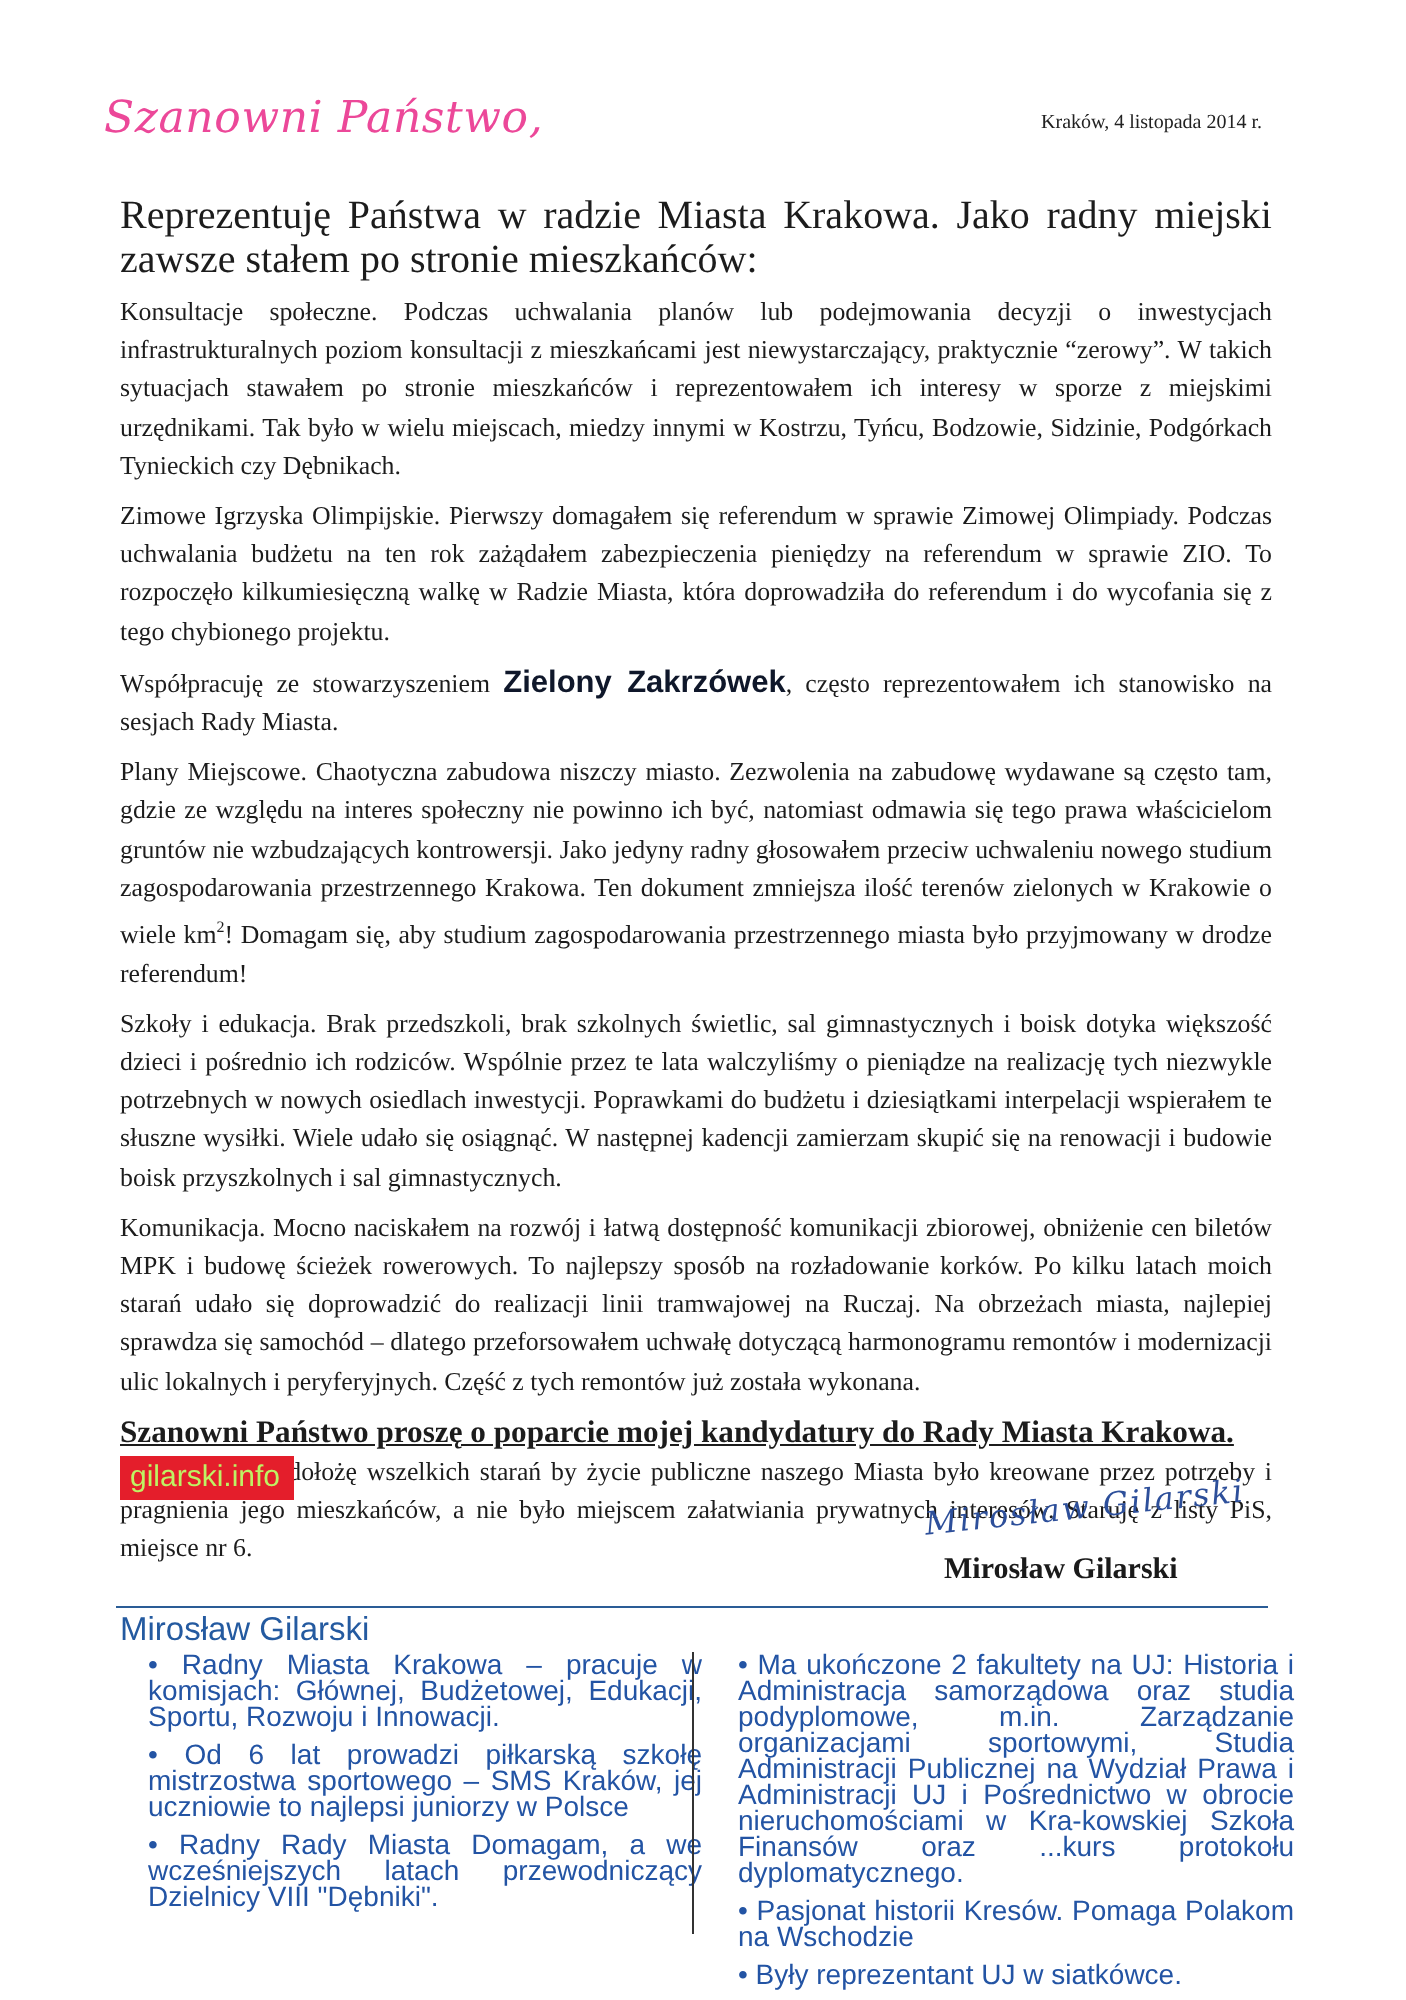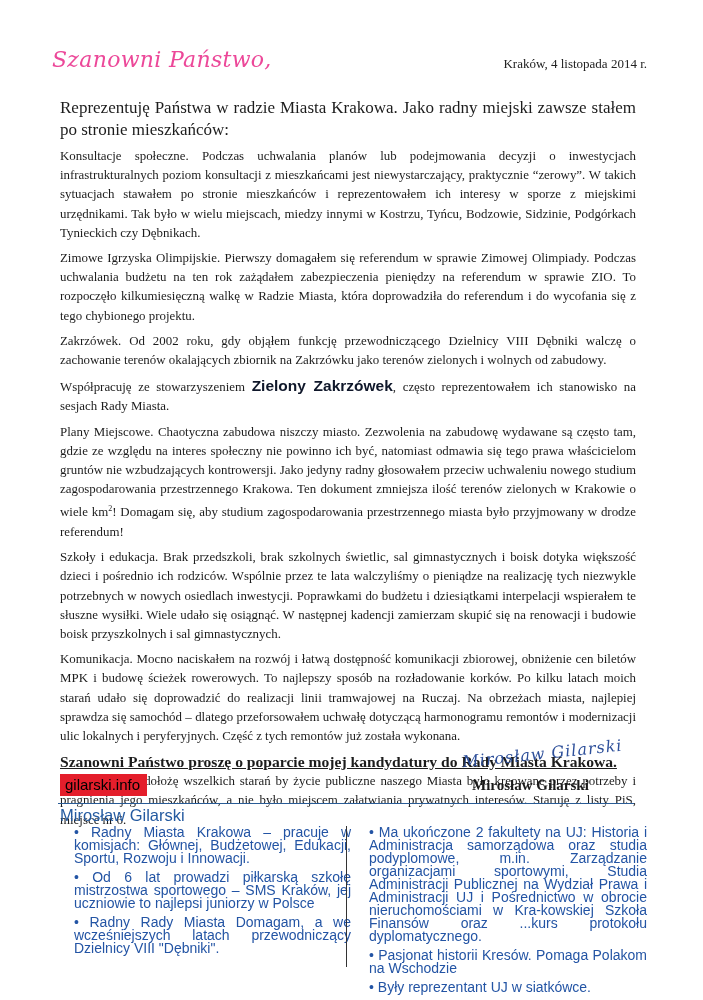--- a/index.html
+++ b/index.html
@@ -1,34 +1,34 @@
 <!DOCTYPE html>
 <html><head>
 <meta charset="utf-8">
 <style>
   html, body { margin: 0; padding: 0; background: #ffffff; }
   body { width: 703px; height: 1000px; position: relative; overflow: hidden; color: #1a1a1a; }
   .page { position: absolute; left: 0; top: 0; width: 703px; height: 1000px; background: #fff; }
 
-  .date { position: absolute; right: 56px; top: 56px; font-family: "Liberation Serif", serif; font-size: 13px; color: #222; }
+  .date { position: absolute; right: 72px; top: 56px; font-family: "Liberation Serif", serif; font-size: 10px; color: #222; }
   .greeting { position: absolute; left: 52px; top: 47px; font-family: "DejaVu Serif", serif; font-style: italic; font-size: 22px; color: #ec4899; letter-spacing: 0.3px; }
 
   .content { position: absolute; left: 60px; top: 97px; width: 576px; font-family: "Liberation Serif", serif; color: #1c1c1c; }
-  .intro { font-size: 17px; line-height: 22px; text-align: justify; margin: 0 0 6px 0; }
+  .intro { font-size: 20px; line-height: 22px; text-align: justify; margin: 0 0 6px 0; }
   .para { font-size: 12.9px; line-height: 19.2px; text-align: justify; margin: 0 0 6px 0; }
   .para b { font-weight: normal; }
   .zielony { font-family: "Liberation Sans", sans-serif; font-weight: bold; color: #0f172a; font-size: 15.5px; }
   sup { font-size: 8px; }
   .appeal-title { font-weight: bold; font-size: 15.6px; line-height: 20px; margin: 4px 0 0 0; text-decoration: underline; }
   .appeal { font-size: 12.9px; line-height: 19.2px; text-align: justify; margin: 0; }
 
   .signature { position: absolute; left: 462px; top: 744px; font-family: "DejaVu Serif", serif; font-style: italic; font-size: 16px; color: #2d4f9a; transform: rotate(-6deg); letter-spacing: 1px; }
   .signer-name { position: absolute; left: 472px; top: 777px; font-family: "Liberation Serif", serif; font-weight: bold; font-size: 15px; color: #1a1a1a; }
 
-  .site-badge { position: absolute; left: 60px; top: 774px; background: #e41e2b; color: #000000; font-family: "Liberation Sans", sans-serif; font-size: 15px; padding: 1px 7px 2px 5px; height: 19px; line-height: 19px; }
+  .site-badge { position: absolute; left: 60px; top: 728px; background: #e41e2b; color: #bef264; font-family: "Liberation Sans", sans-serif; font-size: 15px; padding: 1px 7px 2px 5px; height: 19px; line-height: 19px; }
 
   .divider { position: absolute; left: 58px; top: 803px; width: 576px; height: 1px; background: #2a5c96; }
   .bio-title { position: absolute; left: 60px; top: 806px; font-family: "Liberation Sans", sans-serif; font-size: 16.5px; color: #245aa0; }
 
   .bio { position: absolute; top: 826px; font-family: "Liberation Sans", sans-serif; font-size: 14px; line-height: 13px; color: #2354a4; text-align: justify; margin-left: 14px; }
   .bio-left { left: 60px; width: 277px; }
   .bio-right { left: 355px; width: 278px; }
   .bio-item { margin: 0 0 6px 0; }
   .col-sep { position: absolute; left: 346px; top: 826px; width: 1px; height: 141px; background: #333; }
 </style>
@@ -40,21 +40,20 @@
   <div class="date">Kraków, 4 listopada 2014 r.</div>
   <div class="greeting">Szanowni Państwo,</div>
 
   <div class="content">
     <p class="intro">Reprezentuję Państwa w radzie Miasta Krakowa. Jako radny miejski zawsze stałem po stronie mieszkańców:</p>
 
     <p class="para"><b>Konsultacje społeczne.</b><span> Podczas uchwalania planów lub podejmowania decyzji o inwestycjach infrastrukturalnych poziom konsultacji z mieszkańcami jest niewystarczający, praktycznie “zerowy”. W takich sytuacjach stawałem po stronie mieszkańców i reprezentowałem ich interesy w sporze z miejskimi urzędnikami. Tak było w wielu miejscach, miedzy innymi w Kostrzu, Tyńcu, Bodzowie, Sidzinie, Podgórkach Tynieckich czy Dębnikach.</span></p>
 
     <p class="para"><b>Zimowe Igrzyska Olimpijskie.</b><span> Pierwszy domagałem się referendum w sprawie Zimowej Olimpiady. Podczas uchwalania budżetu na ten rok zażądałem zabezpieczenia pieniędzy na referendum w sprawie ZIO. To rozpoczęło kilkumiesięczną walkę w Radzie Miasta, która doprowadziła do referendum i do wycofania się z tego chybionego projektu.</span></p>
 
-    <p class="para"><b>Zakrzówek.</b><span> Od 2002 roku, gdy objąłem funkcję przewodniczącego Dzielnicy VIII Dębniki walczę o zachowanie terenów okalających zbiornik na Zakrzówku jako terenów zielonych i wolnych od zabudowy.</span></p>
 
     <p class="para"><span>Współpracuję ze stowarzyszeniem </span><span class="zielony">Zielony Zakrzówek</span><span>, często reprezentowałem ich stanowisko na sesjach Rady Miasta.</span></p>
 
     <p class="para"><b>Plany Miejscowe.</b><span>  Chaotyczna zabudowa niszczy miasto. Zezwolenia na zabudowę wydawane są często tam, gdzie ze względu na interes społeczny nie powinno ich być, natomiast odmawia się tego prawa właścicielom gruntów nie wzbudzających kontrowersji. Jako jedyny radny głosowałem przeciw uchwaleniu nowego studium zagospodarowania przestrzennego Krakowa. Ten dokument zmniejsza ilość terenów zielonych w Krakowie o wiele km</span><sup>2</sup><span>! Domagam się, aby studium zagospodarowania przestrzennego miasta było przyjmowany w drodze referendum!</span></p>
 
     <p class="para"><b>Szkoły i edukacja.</b><span> Brak przedszkoli, brak szkolnych świetlic, sal gimnastycznych i boisk dotyka większość dzieci i pośrednio ich rodziców. Wspólnie przez te lata walczyliśmy o pieniądze na realizację tych niezwykle potrzebnych w nowych osiedlach inwestycji. Poprawkami do budżetu i dziesiątkami interpelacji wspierałem te słuszne wysiłki. Wiele udało się osiągnąć. W następnej kadencji zamierzam skupić się na renowacji i budowie boisk przyszkolnych i sal gimnastycznych.</span></p>
 
     <p class="para"><b>Komunikacja.</b><span> Mocno naciskałem na rozwój i łatwą dostępność komunikacji zbiorowej, obniżenie cen biletów MPK i budowę ścieżek rowerowych. To najlepszy sposób na rozładowanie korków. Po kilku latach moich starań udało się doprowadzić do realizacji linii tramwajowej na Ruczaj. Na obrzeżach miasta, najlepiej sprawdza się samochód – dlatego przeforsowałem uchwałę dotyczącą harmonogramu remontów i modernizacji ulic lokalnych i peryferyjnych. Część z tych remontów już została wykonana.</span></p>
 
     <p class="appeal-title">Szanowni Państwo proszę o poparcie mojej kandydatury do Rady Miasta Krakowa.</p>

